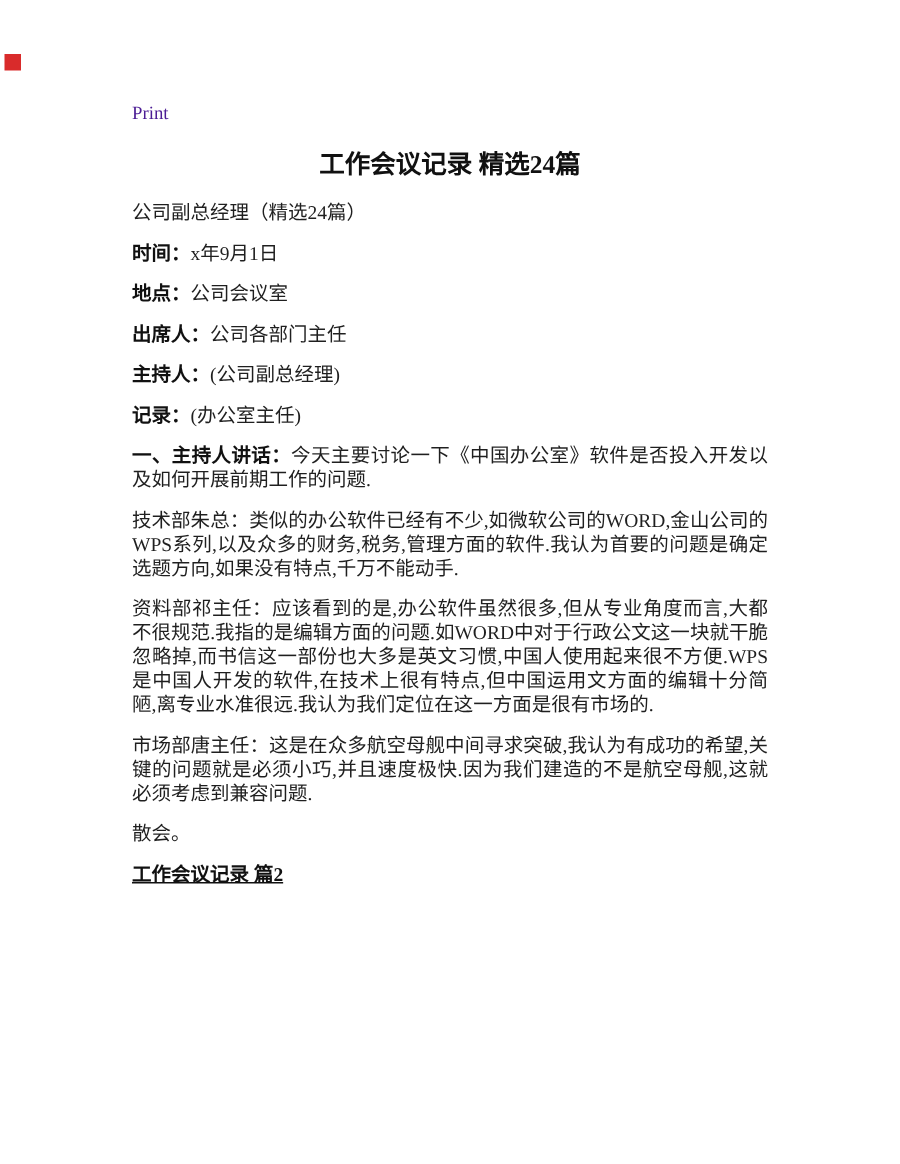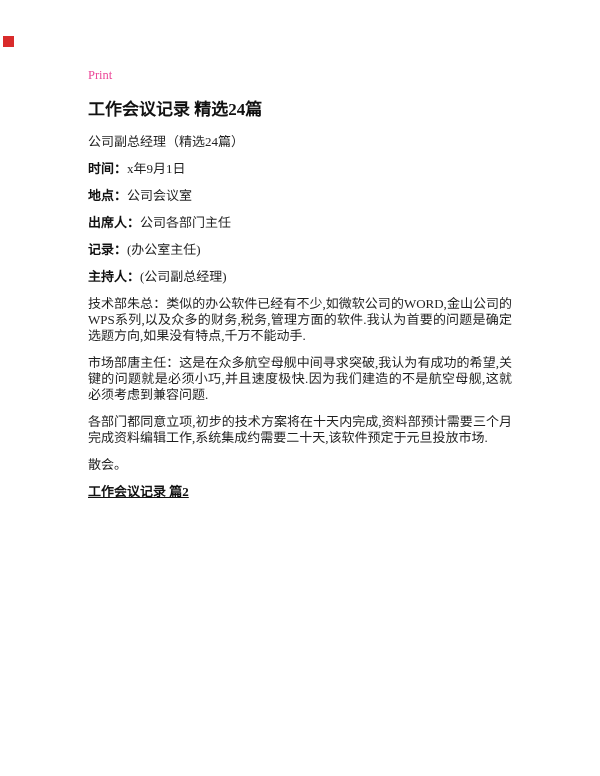--- a/index.html
+++ b/index.html
@@ -22,34 +22,34 @@
     width: 11px;
     height: 11px;
     background: #d92b2b;
   }
   .print-link {
     position: absolute;
     left: 88px;
     top: 68px;
     font-size: 12.5px;
     line-height: 14px;
-    color: #ec4899;
+    color: #4c1d95;
     cursor: pointer;
     text-decoration: none;
   }
   .content {
     position: absolute;
     left: 88px;
     top: 100px;
     width: 424px;
   }
   .doc-title {
     font-size: 17px;
     font-weight: bold;
-    text-align: left;
+    text-align: center;
     line-height: 20px;
     margin: 0 0 14px 0;
     color: #111111;
   }
   .line {
     font-size: 13px;
     line-height: 16px;
     margin: 0 0 11px 0;
     text-align: justify;
     text-justify: inter-ideograph;
@@ -73,30 +73,31 @@
 
   <p class="line">公司副总经理（精选24篇）</p>
 
 
   <p class="line"><span class="bold">时间：</span><span>x年9月1日</span></p>
 
   <p class="line"><span class="bold">地点：</span><span>公司会议室</span></p>
 
   <p class="line"><span class="bold">出席人：</span><span>公司各部门主任</span></p>
 
+  <p class="line"><span class="bold">主持人：</span><span>(公司副总经理)</span></p>
+
   <p class="line"><span class="bold">记录：</span><span>(办公室主任)</span></p>
 
-  <p class="line"><span class="bold">主持人：</span><span>(公司副总经理)</span></p>
-
+  <p class="line"><span class="bold">一、主持人讲话：</span><span>今天主要讨论一下《中国办公室》软件是否投入开发以及如何开展前期工作的问题.</span></p>
 
 
   <p class="line">技术部朱总：类似的办公软件已经有不少,如微软公司的WORD,金山公司的WPS系列,以及众多的财务,税务,管理方面的软件.我认为首要的问题是确定选题方向,如果没有特点,千万不能动手.</p>
 
+  <p class="line">资料部祁主任：应该看到的是,办公软件虽然很多,但从专业角度而言,大都不很规范.我指的是编辑方面的问题.如WORD中对于行政公文这一块就干脆忽略掉,而书信这一部份也大多是英文习惯,中国人使用起来很不方便.WPS是中国人开发的软件,在技术上很有特点,但中国运用文方面的编辑十分简陋,离专业水准很远.我认为我们定位在这一方面是很有市场的.</p>
 
   <p class="line">市场部唐主任：这是在众多航空母舰中间寻求突破,我认为有成功的希望,关键的问题就是必须小巧,并且速度极快.因为我们建造的不是航空母舰,这就必须考虑到兼容问题.</p>
 
-  <p class="line">各部门都同意立项,初步的技术方案将在十天内完成,资料部预计需要三个月完成资料编辑工作,系统集成约需要二十天,该软件预定于元旦投放市场.</p>
 
   <p class="line">散会。</p>
 
   <p class="line bold">工作会议记录 篇2</p>
 
 </div>
 
 </body></html>

